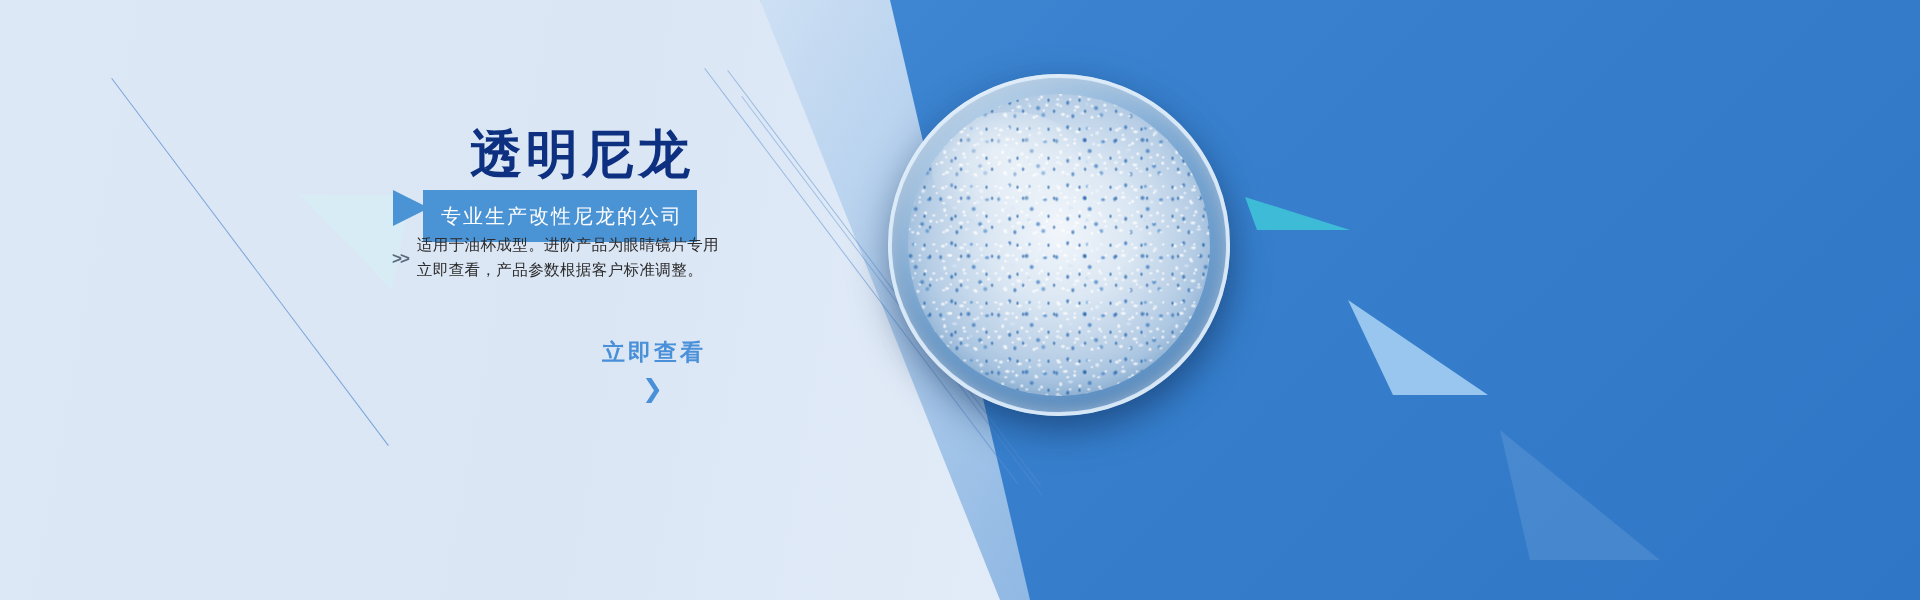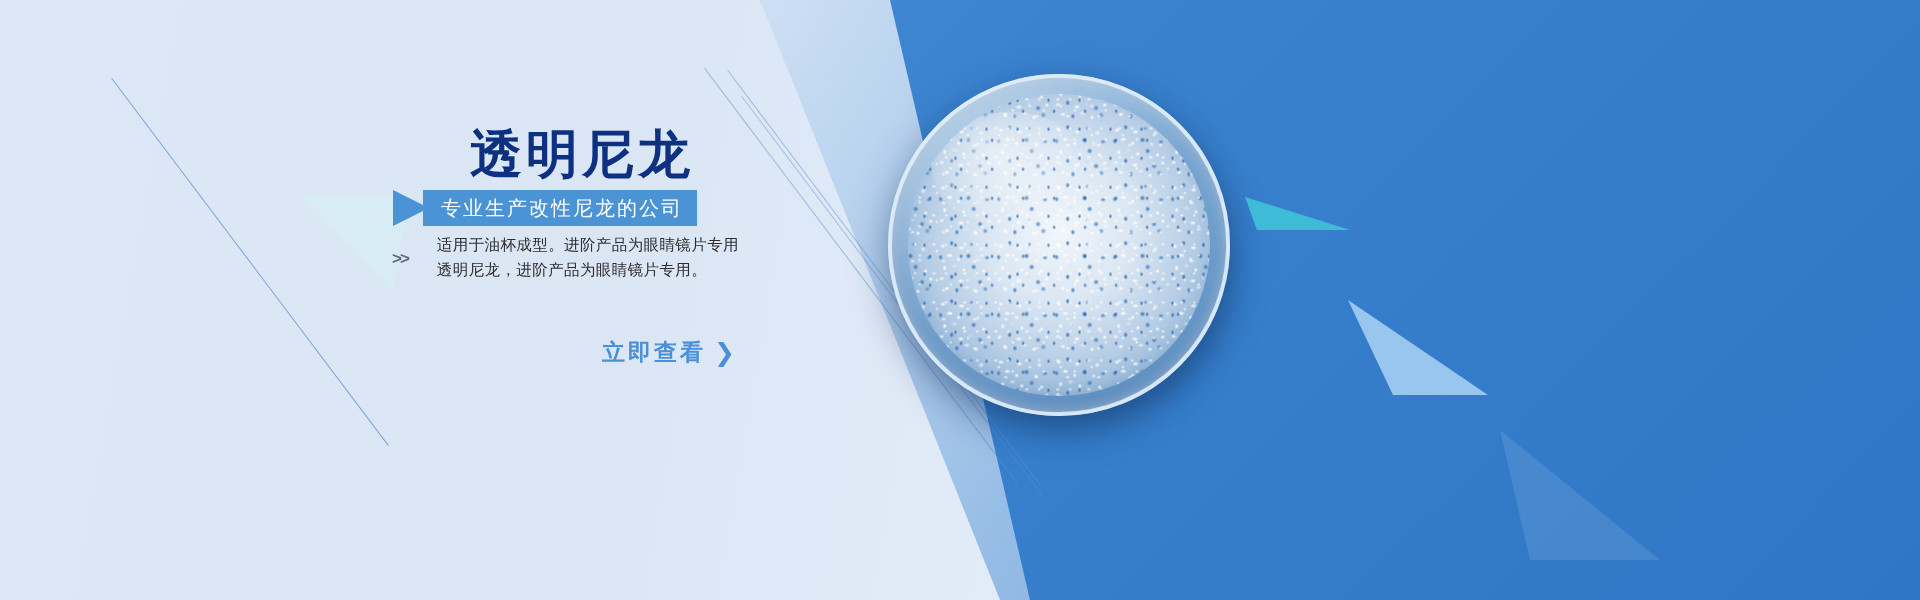--- a/index.html
+++ b/index.html
@@ -72,47 +72,47 @@
     letter-spacing:4px;line-height:1;white-space:nowrap;
   }
 
   .ribbon-wrap{position:absolute;left:393px;top:190px;height:36px;}
   .ribbon-arrow{
     position:absolute;left:0;top:0;width:36px;height:36px;
     background:#4a93d4;
     clip-path:polygon(0 0,36px 18px,0 36px);
   }
   .ribbon-body{
-    position:absolute;left:30px;top:0;height:36px;
+    position:absolute;left:30px;top:0;height:52px;
     background:#4a93d4;
     padding:0 14px 0 18px;
     display:flex;align-items:center;
     color:#ffffff;font-size:20px;letter-spacing:2px;font-weight:500;
     white-space:nowrap;
   }
 
   .desc-row{
     position:absolute;left:392px;top:232px;
     display:flex;align-items:center;gap:9px;
   }
   .chevrons{
     color:#5a6a7d;font-size:17px;font-weight:bold;
     letter-spacing:-2px;line-height:1;padding-top:2px;
   }
   .desc-text{
     color:#2c2c2c;font-size:15.5px;line-height:25px;
     letter-spacing:.4px;white-space:nowrap;
   }
-  .desc-text div{display:block;margin-left:20px;}
+  .desc-text div{display:block;}
 
   .cta{
     position:absolute;left:602px;top:337px;
     display:flex;align-items:center;gap:8px;
     color:#4a90d9;font-size:23px;font-weight:bold;letter-spacing:3px;
-    cursor:pointer;white-space:nowrap;
+    cursor:pointer;white-space:nowrap;flex-direction:column;
   }
   .cta-arrow{font-size:25px;font-weight:bold;line-height:1;}
 
   
   .dish{
     position:absolute;left:888px;top:74px;width:342px;height:342px;
     border-radius:50%;
     background:
       radial-gradient(circle at 38% 32%,rgba(255,255,255,.55),rgba(255,255,255,0) 55%),
       linear-gradient(150deg,#9fc2e2 0%,#7aa8d4 40%,#5b92c9 100%);
@@ -223,21 +223,21 @@
 
     <div class="ribbon-wrap">
       <div class="ribbon-arrow"></div>
       <div class="ribbon-body">专业生产改性尼龙的公司</div>
     </div>
 
     <div class="desc-row">
       <span class="chevrons">&gt;&gt;</span>
       <span class="desc-text">
         <div>适用于油杯成型。进阶产品为眼睛镜片专用</div>
-        <div>透明尼龙，进阶产品为眼睛镜片专用。</div>
+        <div>立即查看，产品参数根据客户标准调整。</div>
       </span>
     </div>
 
     <div class="cta">
       <span>立即查看</span>
       <span class="cta-arrow">❯</span>
     </div>
 
   </div>
 </div>

